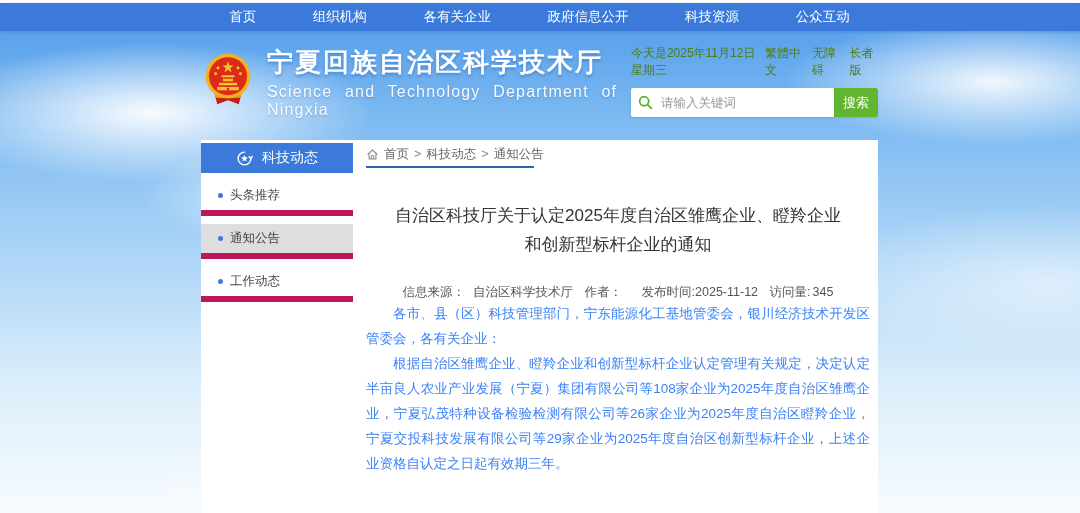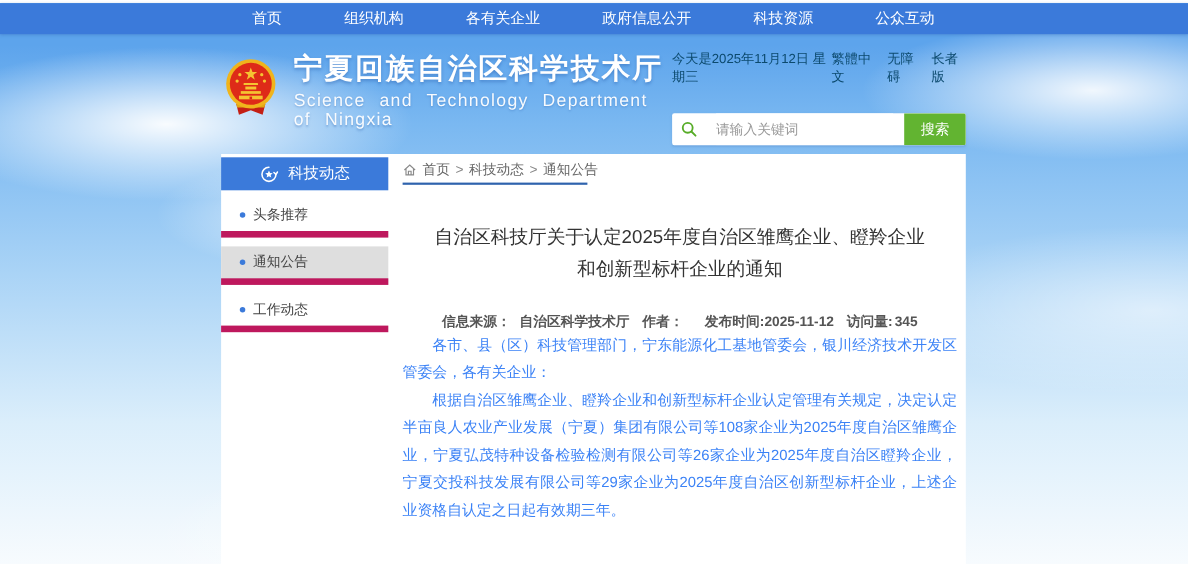--- a/index.html
+++ b/index.html
@@ -18,43 +18,43 @@
   .navbar { margin-top:3px; height:28px; background:#3b7ada; box-shadow:0 1px 3px rgba(40,90,170,.35); }
   .nav-inner { width:677px; margin-left:201px; height:100%; display:flex; justify-content:space-around; align-items:center; }
   .nav-item { color:#fff; font-size:13.5px; cursor:pointer; white-space:nowrap; }
   
   .header { width:677px; margin-left:201px; height:109px; display:flex; justify-content:space-between; }
   .brand { display:flex; align-items:center; gap:12px; margin-top:22px; height:58px; cursor:pointer; }
   .brand-logo { width:54px; height:58px; flex:0 0 auto; }
   .brand-title { color:#fff; font-size:26px; font-weight:bold; letter-spacing:2px; text-shadow:0 2px 3px rgba(30,80,160,.4); }
   .brand-sub { color:rgba(255,255,255,.95); font-size:16px; letter-spacing:1.2px; word-spacing:7px; margin-top:3px; text-shadow:0 1px 2px rgba(30,80,160,.35); }
   .header-right { width:282px; margin-top:14px; }
-  .info-line { display:flex; justify-content:space-between; font-size:12px; color:#0c4a6e;align-items:center; }
+  .info-line { display:flex; justify-content:space-between; font-size:12px; color:#4d7c0f;align-items:center; }
   .info-links { display:flex; gap:9px; }
   .info-links span { cursor:pointer; }
-  .search-row { margin-top:24px; height:29px; display:flex; background:#fff; border-radius:2px; overflow:hidden; box-shadow:0 1px 2px rgba(60,110,180,.25);gap:10px; }
+  .search-row { margin-top:9px; height:29px; display:flex; background:#fff; border-radius:2px; overflow:hidden; box-shadow:0 1px 2px rgba(60,110,180,.25); }
   .search-icon-wrap { width:30px; display:flex; align-items:center; justify-content:center; }
   .search-input { flex:1; border:none; outline:none; font-size:12.5px; color:#333; font-family:inherit; }
   .search-input::placeholder { color:#999; }
-  .search-btn { width:56px; border:none; background:#62b431; color:#fff; font-size:13px; cursor:pointer; font-family:inherit; }
+  .search-btn { width:44px; border:none; background:#62b431; color:#fff; font-size:13px; cursor:pointer; font-family:inherit; }
   
   .wrapper { width:677px; margin-left:201px; background:#fff; min-height:373px; display:flex; }
   .sidebar { width:152px; flex:0 0 auto; }
   .side-head { height:30px; margin-top:3px; background:#3b7ada; color:#fff; display:flex; align-items:center; justify-content:center; gap:9px; font-size:14px; cursor:pointer; }
   .side-item { height:35px; display:flex; align-items:center; padding-left:17px; font-size:12.5px; color:#444; border-bottom:6px solid #be185d; cursor:pointer; margin-top:8px; }
   .side-item .dot { width:5px; height:5px; border-radius:50%; background:#3b7ada; margin-right:7px; flex:0 0 auto; }
   .side-item.active { background:#dedede; }
   .main { flex:1; padding:0 8px 20px 13px; }
   .breadcrumb { height:28px; display:flex; align-items:center; gap:5px; font-size:12.5px; color:#666; position:relative; }
   .breadcrumb::after { content:""; position:absolute; left:0; bottom:0; width:168px; height:2px; background:#2f63ad; }
   .breadcrumb .bc-link { cursor:pointer; }
   .bc-sep { color:#888; }
   .art-title { margin-top:33px; text-align:center; font-size:17px; font-weight:normal; color:#333; line-height:29px; }
   .art-meta { margin-top:25px; text-align:center; font-size:12.5px; color:#555; }
-  .art-meta span { margin:0 4px;font-weight:bold; }
+  .art-meta span { margin:0 4px; }
   .art-body { font-size:13.5px; color:#3b82f6; line-height:25px; text-align:justify; }
   .art-body p { text-indent:2em; }
 </style>
 </head>
 <body>
 
 <div class="navbar">
   <div class="nav-inner">
     <span class="nav-item">首页</span>
     <span class="nav-item">组织机构</span>

